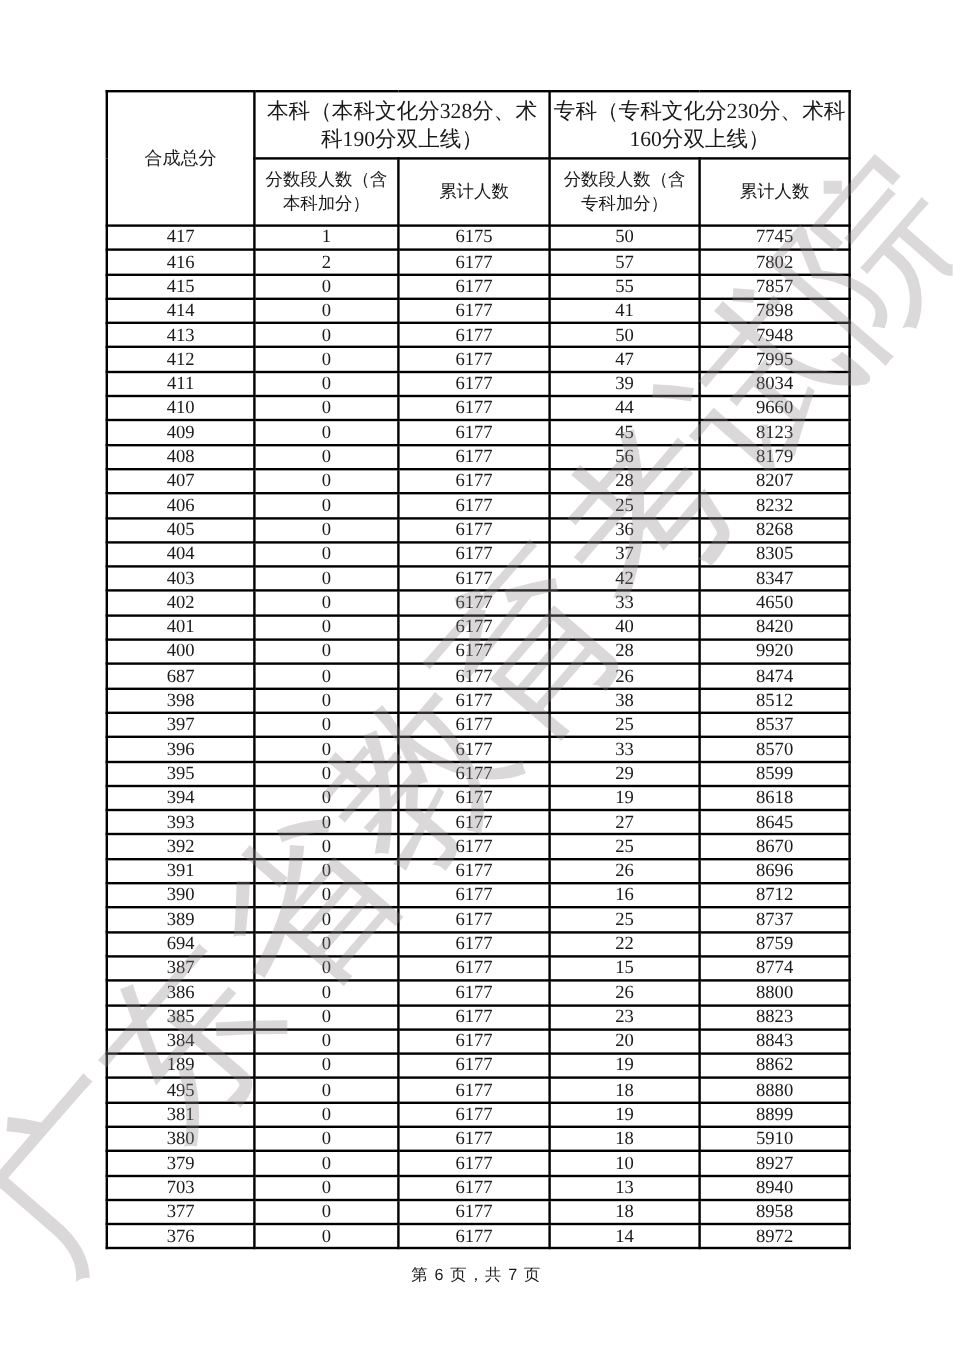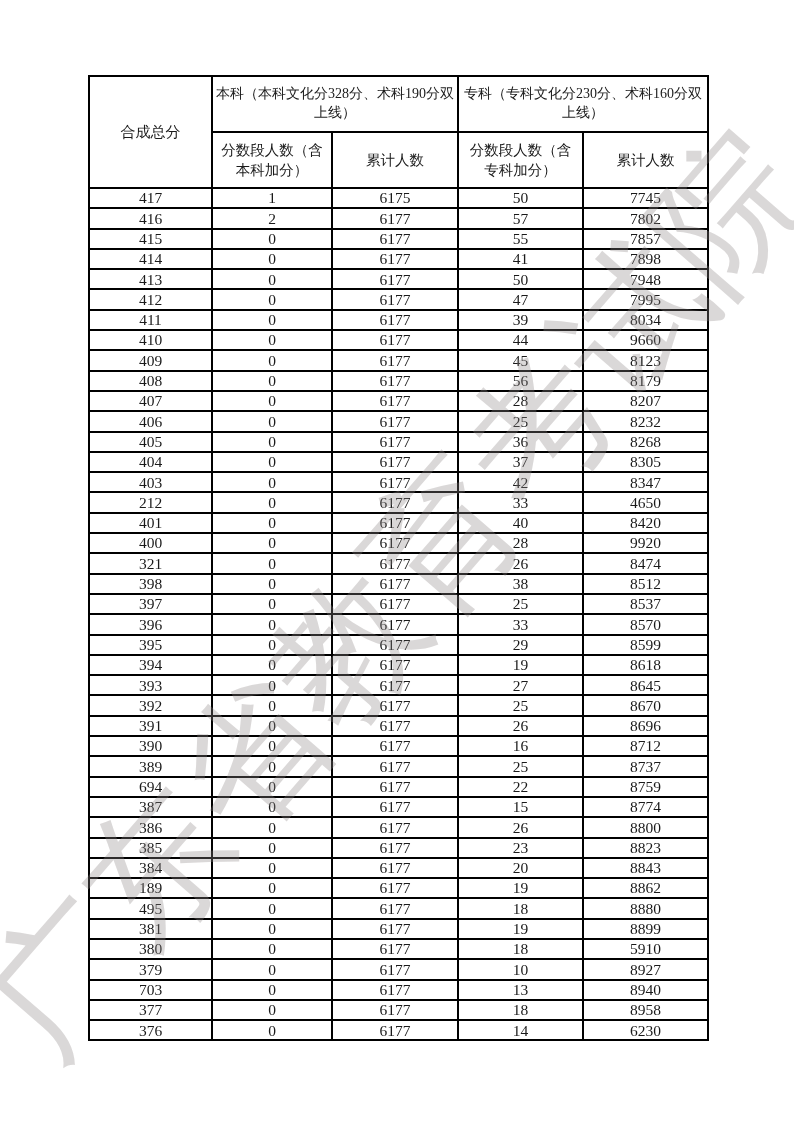--- a/index.html
+++ b/index.html
@@ -22,21 +22,21 @@
   table.score-table th,
   table.score-table td {
     border:2px solid #000000;
     text-align:center;
     vertical-align:middle;
     font-weight:normal;
     overflow:hidden;
   }
   th.group-cell {
     height:56px;
-    font-size:14px;
+    font-size:18px;
     line-height:1.35;
     padding:1px 2px;
   }
   th.sub-cell {
     height:56px;
     font-size:14.5px;
     line-height:1.4;
     padding:1px 4px;
   }
   th.total-cell {
@@ -197,42 +197,42 @@
           <td>8305</td>
         </tr>
         <tr>
           <td>403</td>
           <td>0</td>
           <td>6177</td>
           <td>42</td>
           <td>8347</td>
         </tr>
         <tr>
-          <td>212</td>
+          <td>402</td>
           <td>0</td>
           <td>6177</td>
           <td>33</td>
           <td>4650</td>
         </tr>
         <tr>
           <td>401</td>
           <td>0</td>
           <td>6177</td>
           <td>40</td>
           <td>8420</td>
         </tr>
         <tr>
           <td>400</td>
           <td>0</td>
           <td>6177</td>
           <td>28</td>
           <td>9920</td>
         </tr>
         <tr>
-          <td>321</td>
+          <td>687</td>
           <td>0</td>
           <td>6177</td>
           <td>26</td>
           <td>8474</td>
         </tr>
         <tr>
           <td>398</td>
           <td>0</td>
           <td>6177</td>
           <td>38</td>
@@ -383,21 +383,22 @@
           <td>0</td>
           <td>6177</td>
           <td>18</td>
           <td>8958</td>
         </tr>
         <tr>
           <td>376</td>
           <td>0</td>
           <td>6177</td>
           <td>14</td>
-          <td>6230</td>
+          <td>8972</td>
         </tr>
       </tbody>
   </table>
 
   <div class="watermark">广东省教育考试院</div>
 
+  <div class="footer">第 6 页，共 7 页</div>
 
 </div>
 
 </body></html>

